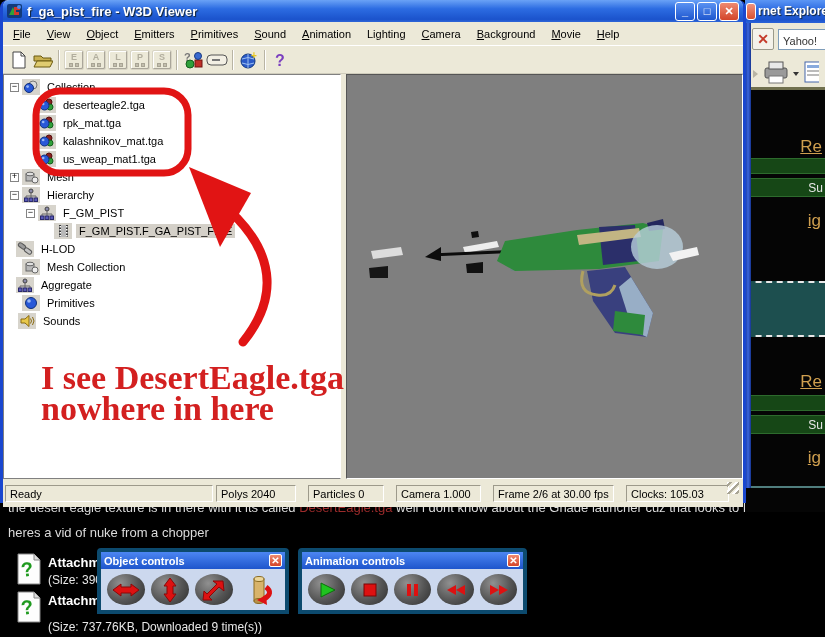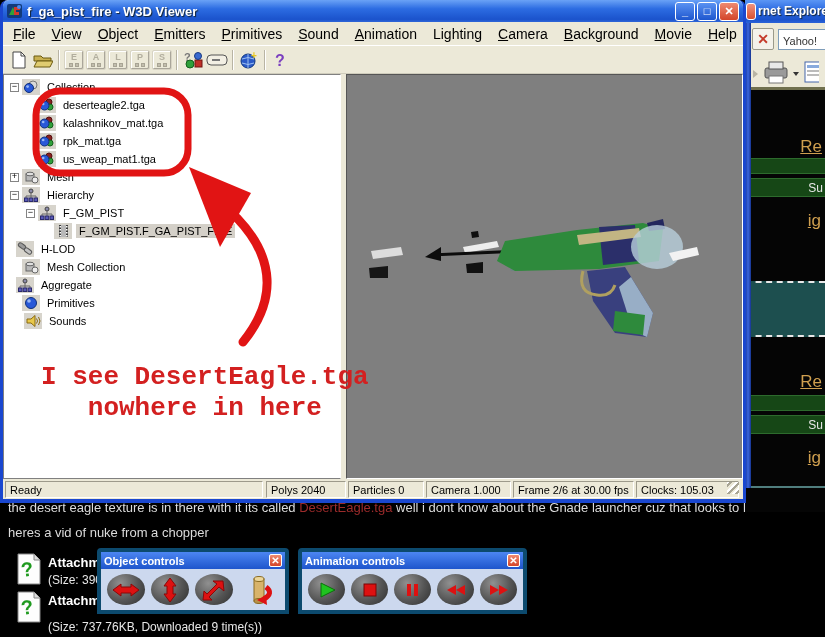--- a/index.html
+++ b/index.html
@@ -44,21 +44,21 @@
   #w3d-titlebar { position:relative; height:22px; border-radius:6px 6px 0 0;
     background:linear-gradient(#6aa2f6 0%,#2c6ce2 40%,#1b53cc 88%,#2f66d8 100%);
     display:flex; align-items:center; padding:0 4px; }
   #w3d-title { color:#fff; font-weight:bold; font-size:13px; margin-left:4px; text-shadow:1px 1px 1px #123; white-space:nowrap; }
   .cap-btn { width:20px; height:19px; border-radius:3px; margin-left:2px; border:1px solid #fff;
     color:#fff; font-size:11px; text-align:center; line-height:17px; font-weight:bold; }
   .cap-blue { background:linear-gradient(#5a92f2,#1e56ce); }
   .cap-red  { background:linear-gradient(#ef8a70,#d3452a); }
   #w3d-caps { margin-left:auto; display:flex; }
   #w3d-menubar { height:23px; background:#ece9d8; display:flex; align-items:center; padding-left:2px; }
-  .menu-item { padding:3px 8px; font-size:14px; color:#000; }
+  .menu-item { padding:3px 8px; font-size:11px; color:#000; }
   .menu-item .u { text-decoration:underline; }
   #w3d-toolbar { height:29px; background:#ece9d8; border-top:1px solid #fff; border-bottom:1px solid #cfccbc;
     display:flex; align-items:center; padding-left:4px; }
   .tb-btn { width:24px; height:24px; display:flex; align-items:center; justify-content:center; }
   .tb-sep { width:2px; height:20px; border-left:1px solid #b8b4a4; border-right:1px solid #fff; margin:0 3px; }
   .tb-letter { width:20px; height:20px; border:1px solid #d8d4c4; border-radius:2px;
     display:flex; flex-direction:column; align-items:center; justify-content:center; margin:0 1px;
     box-shadow:inset -1px -1px 0 #aaa69a, inset 1px 1px 0 #fff; }
   .tb-letter .lt { font-size:9px; font-weight:bold; color:#b2ae9e; line-height:8px; }
   .tb-letter .dots { display:flex; gap:2px; margin-top:2px; }
@@ -70,31 +70,31 @@
   .expander { width:9px; height:9px; border:1px solid #848484; background:#fff; font-size:9px;
     line-height:7px; text-align:center; color:#000; margin-right:3px; flex:none; font-family:"Liberation Mono",monospace; }
   .expander-space { width:12px; flex:none; }
   .tree-icon { width:18px; height:16px; background:#d7d4cc; margin-right:4px; flex:none;
     display:flex; align-items:center; justify-content:center; }
   .tree-label { padding:1px 3px; }
   .tree-label.selected { background:#d4d0c8; }
   #splitter { width:5px; height:405px; background:#ece9d8; }
   #viewport { position:relative; width:397px; height:405px; background:#7f7f7f;
     border:1px solid #555; border-bottom-color:#fff; border-right-color:#fff; }
-  #statusbar { height:20px; background:#ece9d8; display:flex; align-items:center; padding:1px 2px; }
+  #statusbar { height:28px; background:#ece9d8; display:flex; align-items:center; padding:1px 2px; }
   .status-pane { height:17px; font-size:11px; color:#000; padding:2px 4px 0 4px;
-    border:1px solid #9d9a8b; border-bottom-color:#fff; border-right-color:#fff; margin-right:2px; white-space:nowrap; }
+    border:1px solid #9d9a8b; border-bottom-color:#fff; border-right-color:#fff; margin-right:12px; white-space:nowrap; }
   #status-ready { flex:1; margin-right:3px; }
   #grip { position:absolute; right:4px; bottom:5px; width:12px; height:12px;
     background:repeating-linear-gradient(135deg,#fff 0 2px,#a8a494 2px 4px,transparent 4px 6px); }
 
   
   #annot-svg { position:absolute; left:0; top:0; width:746px; height:503px; pointer-events:none; z-index:40; }
   #annot-text { position:absolute; left:38px; top:362px; z-index:41; pointer-events:none;
-    font-family:Liberation Mono, monospace; font-weight:bold; font-size:26px; line-height:31px; color:#d32020;text-align:center; }
+    font-family:Liberation Serif, serif; font-weight:bold; font-size:34px; line-height:31px; color:#d32020; }
 
   
   .palette { position:absolute; border:4px solid #0c4a6e; border-radius:4px 4px 0 0; background:#ccd8ee; z-index:50; }
   .pal-titlebar { height:17px; background:linear-gradient(#4c86f2,#1e55cc); display:flex; align-items:center; padding:0 3px; }
   .pal-title { color:#fff; font-weight:bold; font-size:11px; white-space:nowrap; }
   .pal-close { margin-left:auto; width:13px; height:13px; background:linear-gradient(#ef8a70,#d3452a);
     border:1px solid #fff; border-radius:2px; color:#fff; font-size:10px; line-height:11px; text-align:center; font-weight:bold; }
   .pal-body { display:flex; align-items:center; padding:5px 6px; gap:6px; }
   .pal-btn { width:38px; height:31px; border-radius:50%;
     background:radial-gradient(circle at 35% 30%, #909090, #545454 55%, #2e2e2e);
@@ -300,33 +300,33 @@
           <div class="tree-row" style="padding-left: 22px;">
             <span class="expander-space"></span>
             <span class="tree-icon">
               <svg width="16" height="14">
                 <circle cx="10" cy="4" r="3" fill="#8a2020" stroke="#551010"></circle>
                 <circle cx="11" cy="9" r="3" fill="#2fa03a" stroke="#14601c"></circle>
                 <circle cx="5.5" cy="7.5" r="4.5" fill="#2858d8" stroke="#10307a"></circle>
                 <circle cx="4.2" cy="6" r="1.3" fill="#9ab8f4"></circle>
               </svg>
             </span>
-            <span class="tree-label">kalashnikov_mat.tga</span>
+            <span class="tree-label">rpk_mat.tga</span>
           </div>
           <div class="tree-row" style="padding-left: 22px;">
             <span class="expander-space"></span>
             <span class="tree-icon">
               <svg width="16" height="14">
                 <circle cx="10" cy="4" r="3" fill="#8a2020" stroke="#551010"></circle>
                 <circle cx="11" cy="9" r="3" fill="#2fa03a" stroke="#14601c"></circle>
                 <circle cx="5.5" cy="7.5" r="4.5" fill="#2858d8" stroke="#10307a"></circle>
                 <circle cx="4.2" cy="6" r="1.3" fill="#9ab8f4"></circle>
               </svg>
             </span>
-            <span class="tree-label">rpk_mat.tga</span>
+            <span class="tree-label">kalashnikov_mat.tga</span>
           </div>
           <div class="tree-row" style="padding-left: 22px;">
             <span class="expander-space"></span>
             <span class="tree-icon">
               <svg width="16" height="14">
                 <circle cx="10" cy="4" r="3" fill="#8a2020" stroke="#551010"></circle>
                 <circle cx="11" cy="9" r="3" fill="#2fa03a" stroke="#14601c"></circle>
                 <circle cx="5.5" cy="7.5" r="4.5" fill="#2858d8" stroke="#10307a"></circle>
                 <circle cx="4.2" cy="6" r="1.3" fill="#9ab8f4"></circle>
               </svg>
@@ -425,21 +425,21 @@
           <div class="tree-row" style="padding-left: 6px;">
             <span class="expander-space"></span>
             <span class="tree-icon">
               <svg width="16" height="14">
                 <circle cx="8" cy="7" r="5.5" fill="#2858d8" stroke="#10307a"></circle>
                 <circle cx="6" cy="5" r="1.8" fill="#9ab8f4"></circle>
               </svg>
             </span>
             <span class="tree-label">Primitives</span>
           </div>
-          <div class="tree-row" style="padding-left: 8px;">
+          <div class="tree-row" style="padding-left: 2px;">
             <span class="expander-space"></span>
             <span class="tree-icon">
               <svg width="16" height="14">
                 <polygon points="2,5 6,5 10,1.5 10,12.5 6,9 2,9" fill="#e8c84a" stroke="#8a6a10"></polygon>
                 <path d="M11.5 4.5 q2 2.5 0 5 M13.5 3 q3 4 0 8" stroke="#8a6a10" fill="none"></path>
               </svg>
             </span>
             <span class="tree-label">Sounds</span>
           </div>
         </div>

